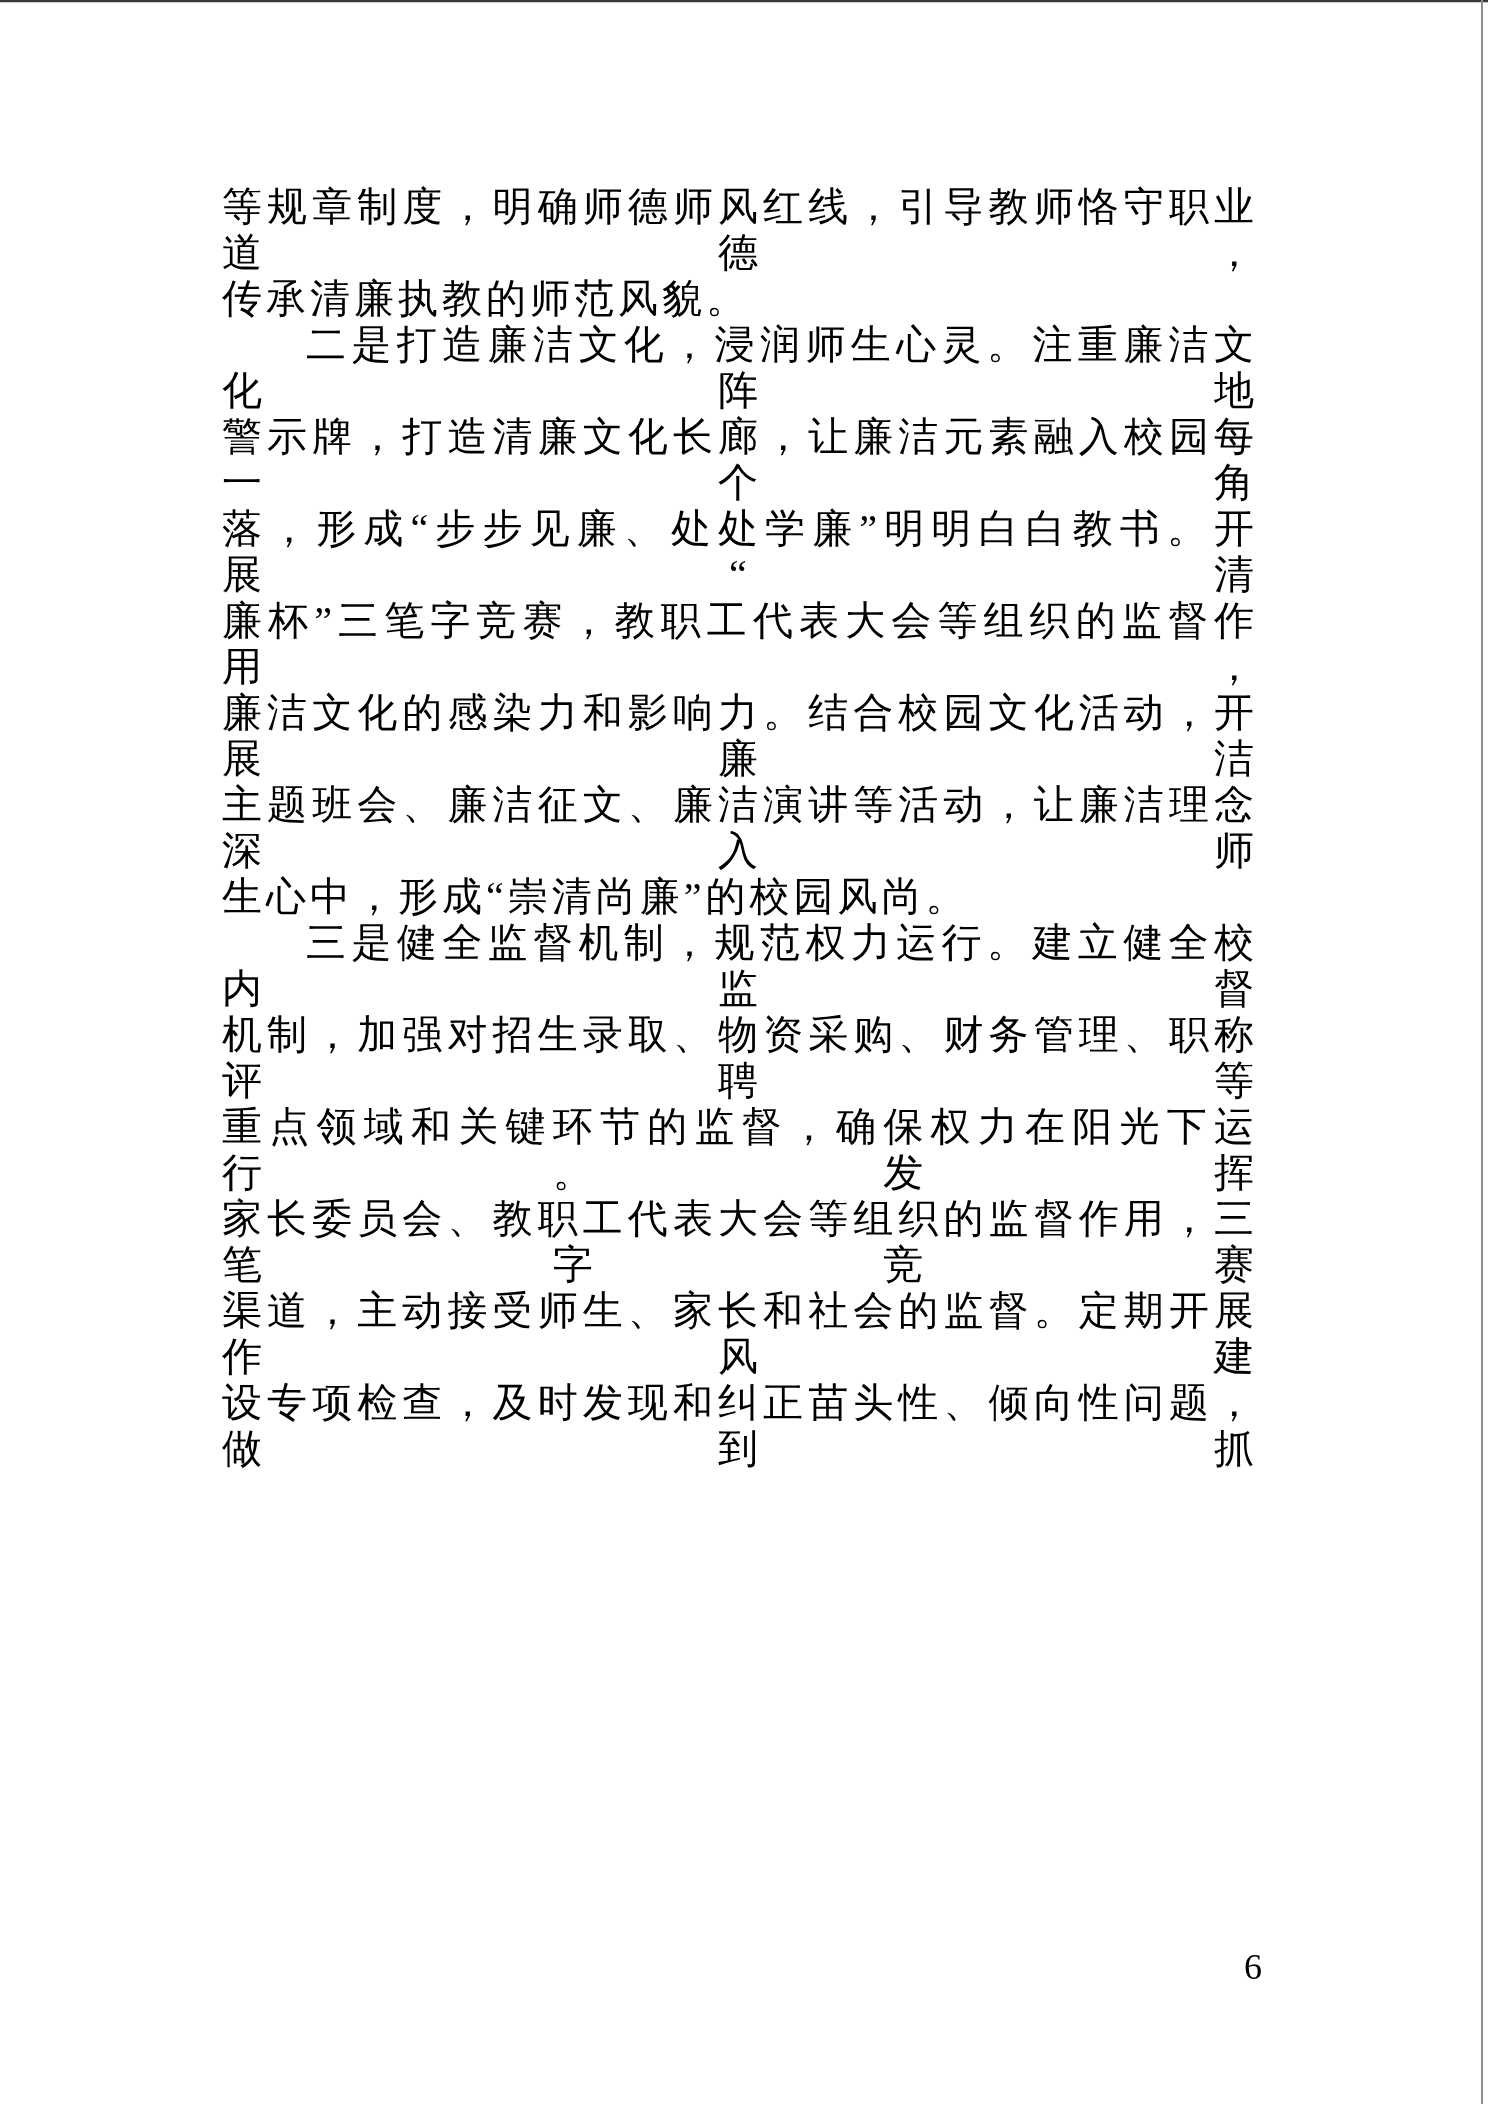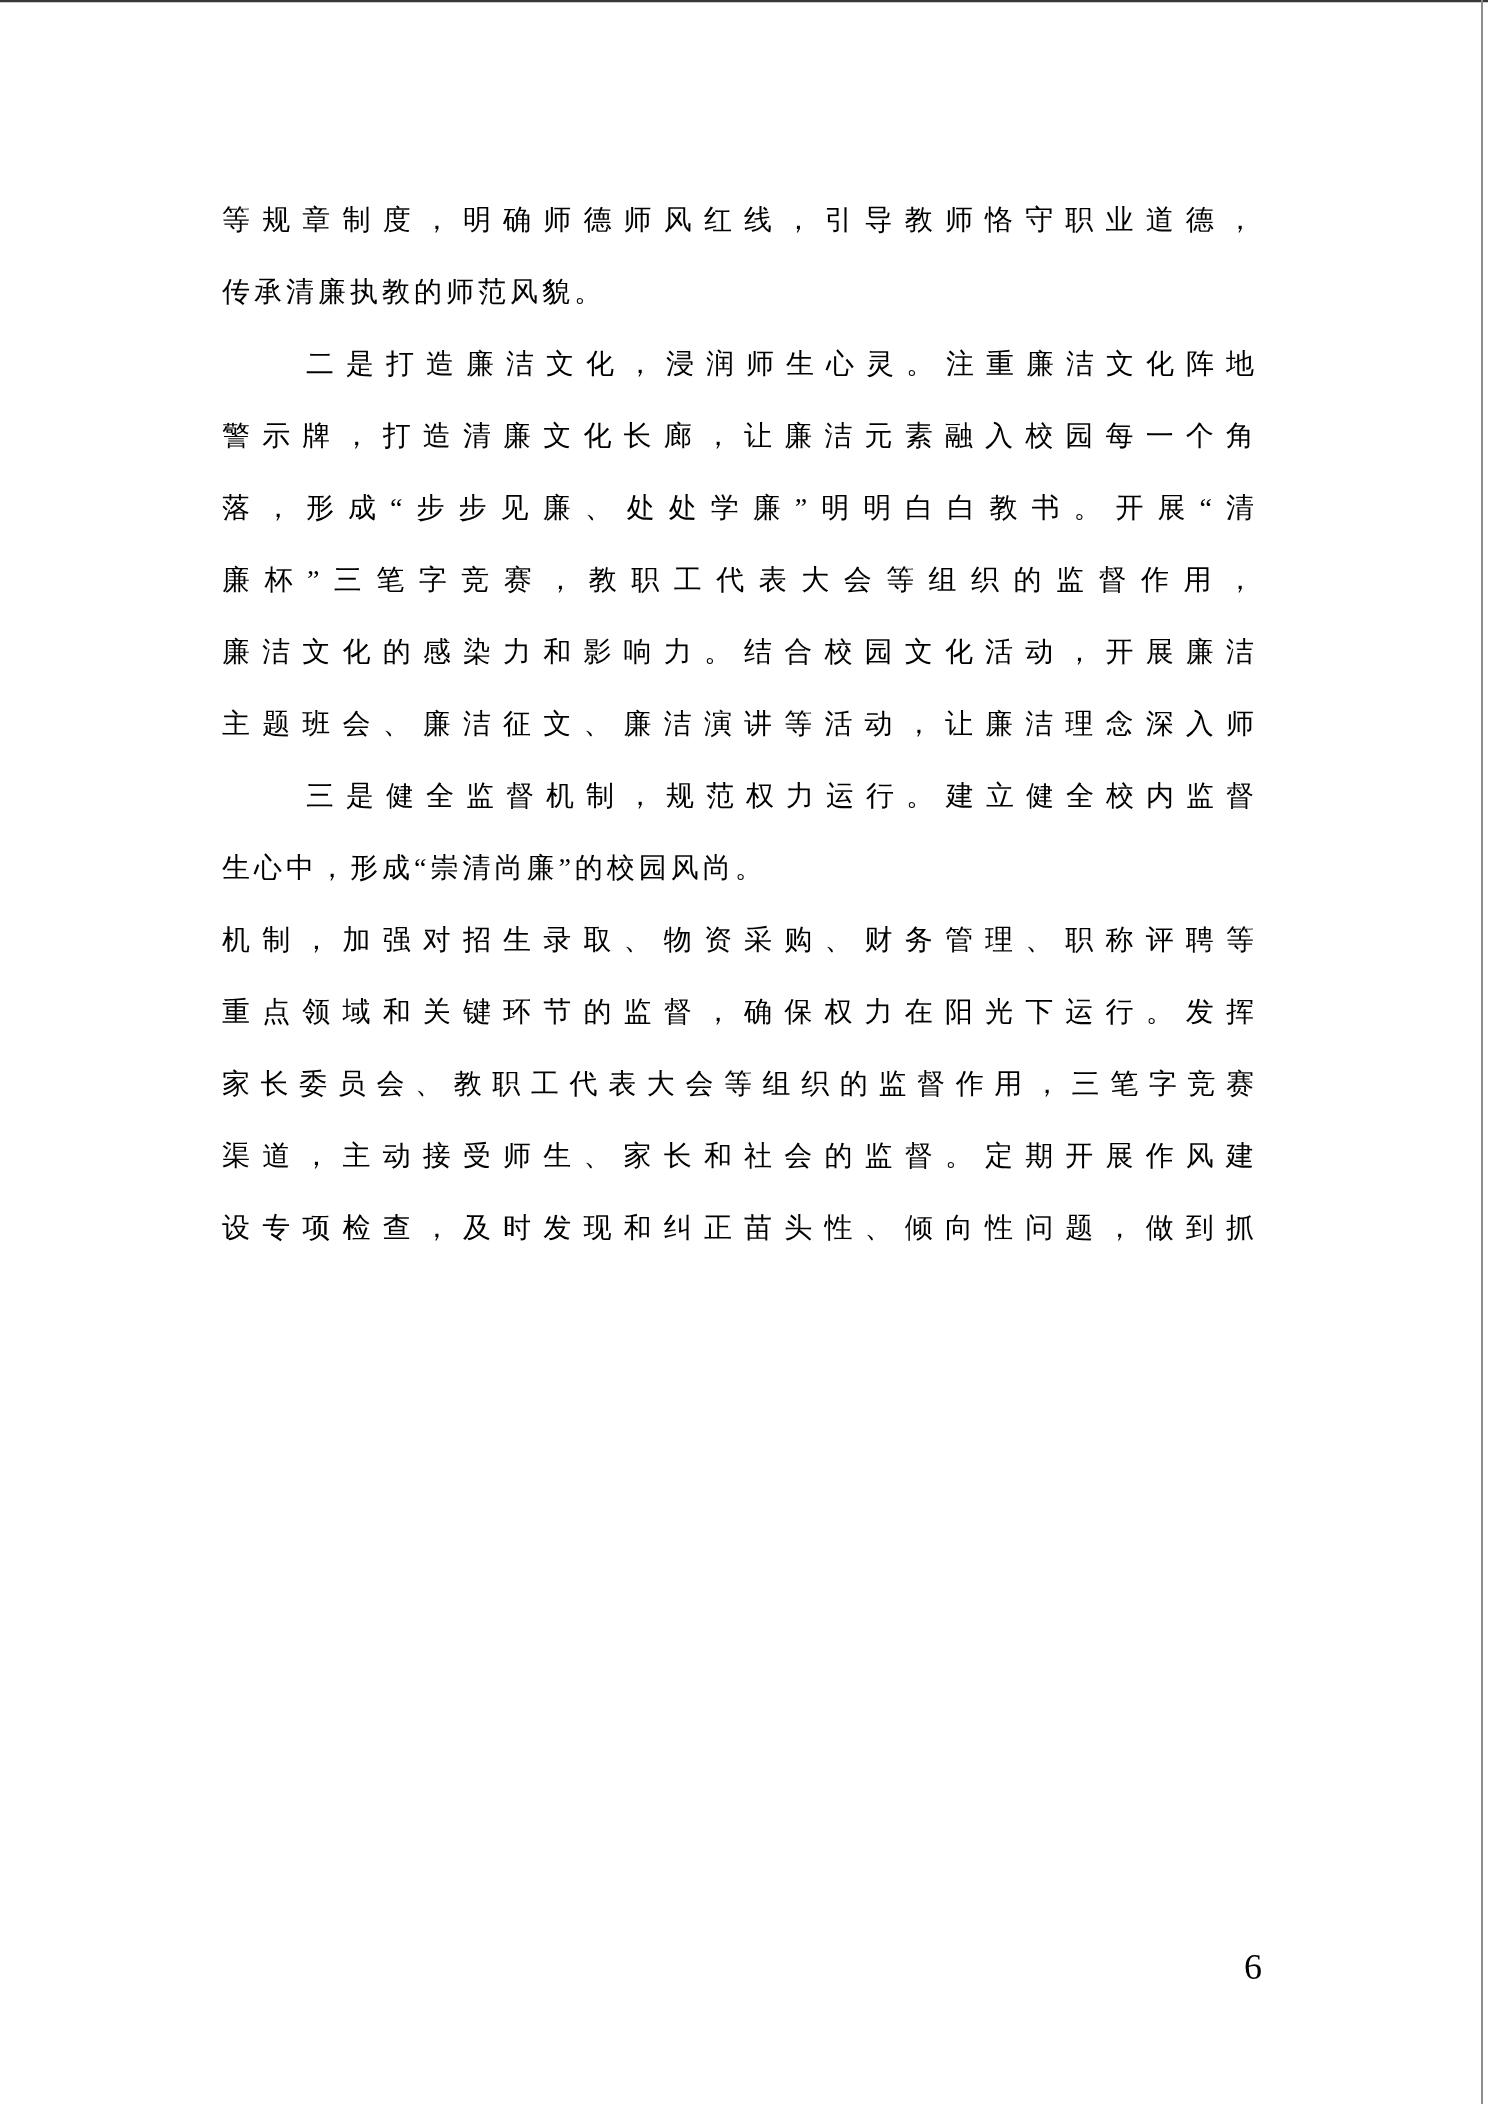--- a/index.html
+++ b/index.html
@@ -34,22 +34,22 @@
     width: 2px; height: 2104px;
     background: #8e8e8e;
   }
   .content {
     position: absolute;
     left: 222px;
     top: 184px;
     width: 1036px;
   }
   .line {
-    line-height: 72px;
-    font-size: 28px;
+    line-height: 46px;
+    font-size: 40px;
     letter-spacing: 4px;
     white-space: nowrap;
     text-align: left;
   }
   .line.fill {
     white-space: normal;
     text-align: justify;
     text-align-last: justify;
     text-justify: inter-character;
   }
@@ -74,22 +74,22 @@
   <div class="right-edge"></div>
   <div class="content" id="content">
       <div class="line fill">等规章制度，明确师德师风红线，引导教师恪守职业道德，</div>
       <div class="line">传承清廉执教的师范风貌。</div>
       <div class="line fill indent">二是打造廉洁文化，浸润师生心灵。注重廉洁文化阵地</div>
       <div class="line fill">警示牌，打造清廉文化长廊，让廉洁元素融入校园每一个角</div>
       <div class="line fill">落，形成“步步见廉、处处学廉”明明白白教书。开展“清</div>
       <div class="line fill">廉杯”三笔字竞赛，教职工代表大会等组织的监督作用，</div>
       <div class="line fill">廉洁文化的感染力和影响力。结合校园文化活动，开展廉洁</div>
       <div class="line fill">主题班会、廉洁征文、廉洁演讲等活动，让廉洁理念深入师</div>
+      <div class="line">生心中，形成“崇清尚廉”的校园风尚。</div>
       <div class="line fill indent">三是健全监督机制，规范权力运行。建立健全校内监督</div>
-      <div class="line">生心中，形成“崇清尚廉”的校园风尚。</div>
       <div class="line fill">机制，加强对招生录取、物资采购、财务管理、职称评聘等</div>
       <div class="line fill">重点领域和关键环节的监督，确保权力在阳光下运行。发挥</div>
       <div class="line fill">家长委员会、教职工代表大会等组织的监督作用，三笔字竞赛</div>
       <div class="line fill">渠道，主动接受师生、家长和社会的监督。定期开展作风建</div>
       <div class="line fill">设专项检查，及时发现和纠正苗头性、倾向性问题，做到抓</div>
     </div>
   <div class="page-number">6</div>
 </div>
 
 </body></html>

